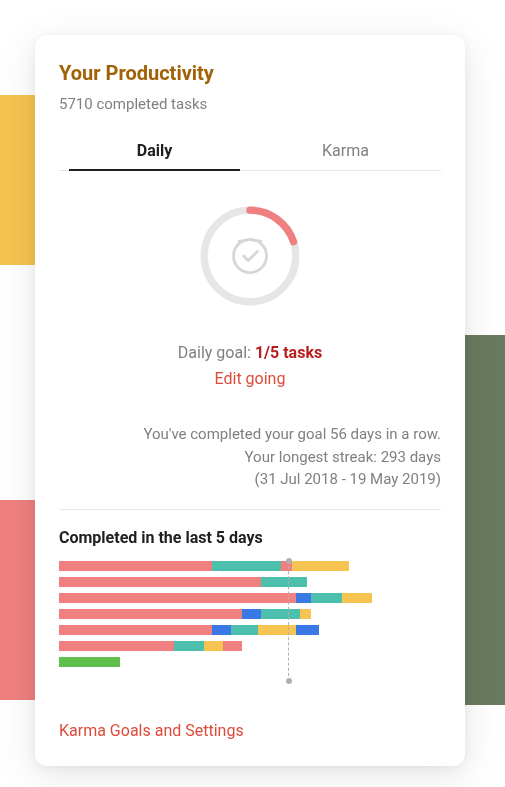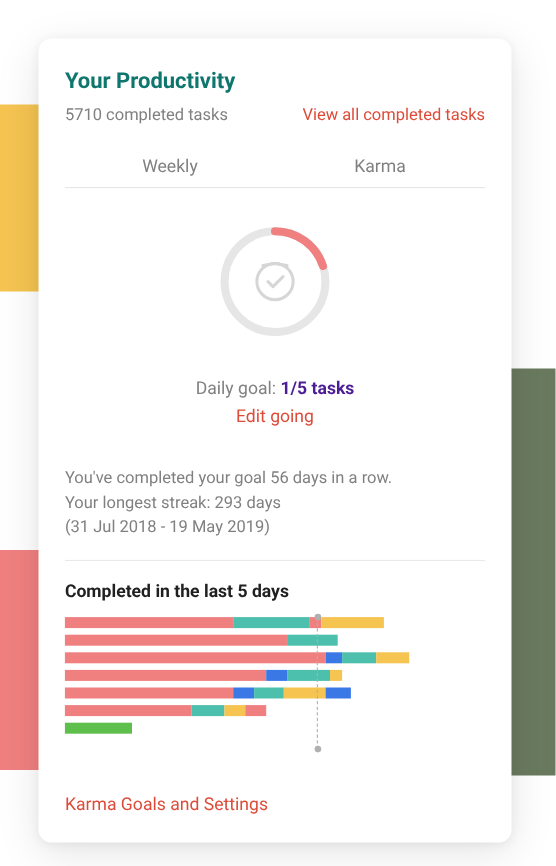--- a/index.html
+++ b/index.html
@@ -23,21 +23,21 @@
       width: 430px;
       background: #fff;
       border-radius: 12px;
       box-shadow: 0 10px 40px rgba(0,0,0,0.1), 0 2px 10px rgba(0,0,0,0.06);
       padding: 26px 24px 20px 24px;
       z-index: 2;
     }
     .title {
       font-size: 20px;
       font-weight: 700;
-      color: #0f766e;
+      color: #a16207;
       margin-bottom: 10px;
     }
     .subhead {
       display: flex;
       justify-content: space-between;
       align-items: center;
       font-size: 15px;
       color: #808080;
       margin-bottom: 20px;
     }
@@ -66,25 +66,25 @@
       left: 10px; right: 10px; bottom: -1px;
       height: 2px;
       background: #202020;
     }
     .goal-circle {
       display: flex;
       justify-content: center;
       margin-bottom: 30px;
     }
     .goal-text { text-align: center; color: #4a4a4a; font-size: 16px; line-height: 1.5; }
-    .goal-text .bold { font-weight: 700; color: #4c1d95; }
+    .goal-text .bold { font-weight: 700; color: #b91c1c; }
     .goal-label { color: #808080; }
     .edit-goal { color: #dd4b39; cursor: pointer; display: inline-block; margin-top: 2px; }
     .streak {
-      text-align: left;
+      text-align: right;
       color: #808080;
       font-size: 15px;
       line-height: 1.5;
       margin-top: 32px;
       margin-bottom: 18px;
     }
     hr { border: none; border-top: 1px solid #e8e8e8; margin: 0; }
     .chart-title {
       font-size: 16px;
       font-weight: 700;
@@ -133,25 +133,24 @@
 <div class="bg-stripe bg-yellow"></div>
 <div class="bg-stripe bg-coral"></div>
 <div class="bg-stripe bg-green"></div>
 
 <div class="card">
 
   <div class="title">Your Productivity</div>
 
   <div class="subhead">
     <span>5710 completed tasks</span>
-    <span class="link-red">View all completed tasks</span>
   </div>
 
   <div class="tabs">
-    <div class="tab">Weekly</div>
+    <div class="tab active">Daily</div>
     <div class="tab">Karma</div>
   </div>
 
   <div class="goal-circle">
     <svg class="medal-ring" viewBox="0 0 120 120">
       <circle cx="60" cy="60" r="50" fill="none" stroke="#e6e6e6" stroke-width="8"></circle>
       <path id="progress-arc" fill="none" stroke="#f08080" stroke-width="8" stroke-linecap="round" d="M 60 10 A 50 50 0 0 1 107.55282581475768 44.54915028125263"></path>
       <circle cx="60" cy="60" r="18" fill="none" stroke="#d6d6d6" stroke-width="3"></circle>
       <path d="M53 60 l5 5 l10 -10" fill="none" stroke="#d6d6d6" stroke-width="3" stroke-linecap="round" stroke-linejoin="round"></path>
       <path d="M48 44 L60 42 L72 44" fill="none" stroke="#d6d6d6" stroke-width="3" stroke-linecap="round" stroke-linejoin="round"></path>

